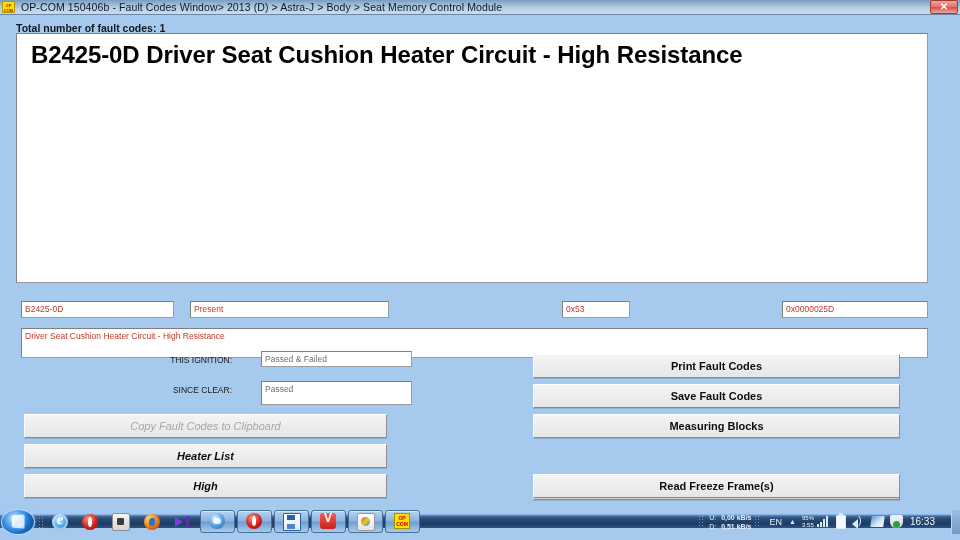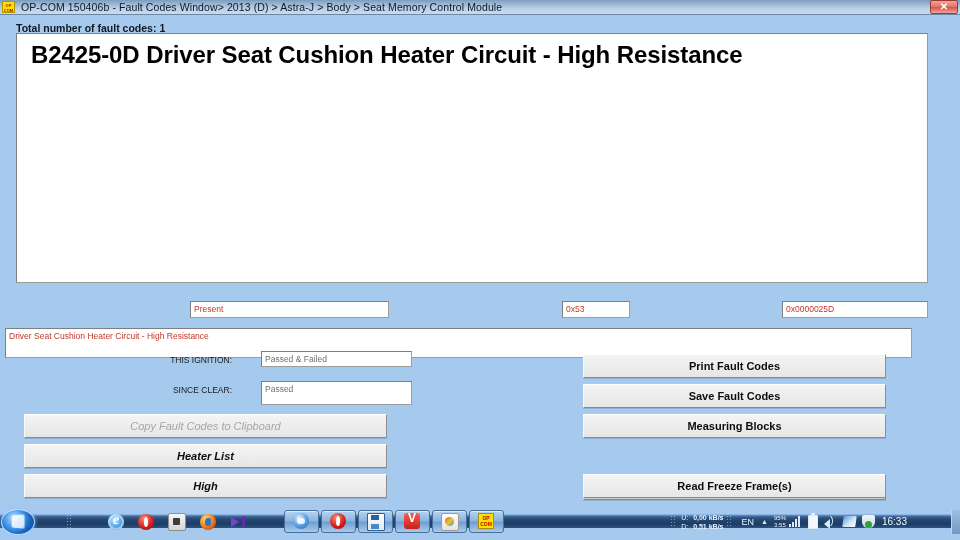--- a/index.html
+++ b/index.html
@@ -121,21 +121,21 @@
     padding-left: 3px;
     white-space: nowrap;
     overflow: hidden;
   }
   .fld.gray { color: #6f6f6f; margin-left: 24px; }
 
   #f-code  { left: 21px;  top: 301px; width: 153px; height: 17px; }
   #f-state { left: 190px; top: 301px; width: 199px; height: 17px; }
   #f-hex1  { left: 562px; top: 301px; width: 68px;  height: 17px; }
   #f-hex2  { left: 782px; top: 301px; width: 146px; height: 17px; }
-  #f-desc  { left: 5px;  top: 328px; width: 907px; height: 30px; }
+  #f-desc  { left: 21px;  top: 328px; width: 907px; height: 30px; }
 
   #f-ign   { left: 237px; top: 351px; width: 151px; height: 16px; }
   #f-clear { left: 237px; top: 381px; width: 151px; height: 24px; }
 
   .lbl {
     position: absolute;
     font-size: 8.5px;
     color: #1a1a1a;
     white-space: nowrap;
     text-align: right;
@@ -159,21 +159,21 @@
     text-align: center;
     line-height: 22px;
     white-space: nowrap;
     box-shadow: 0 1px 0 rgba(0,0,0,0.12);
   }
   .btn.disabled {
     color: #a6a6a6;
     font-weight: normal;
   }
   .btn-left  { left: 24px;  width: 363px; height: 24px; font-style: italic; }
-  .btn-right { left: 583px; width: 303px; height: 24px; }
+  .btn-right { left: 533px; width: 367px; height: 24px; }
 
   #b-copy    { top: 414px; }
   #b-refresh { top: 444px; }
   #b-close   { top: 474px; }
 
   #b-print   { top: 354px; }
   #b-save    { top: 384px; }
   #b-measure { top: 414px; }
   #b-clear   { top: 444px; margin-top: 32px; }
   #b-freeze  { top: 474px; }
@@ -181,21 +181,20 @@
   
   .taskbar {
     position: absolute;
     left: 0; top: 514px;
     width: 960px; height: 14px;
     background: linear-gradient(to bottom, #8fb3d9 0%, #4a6f9c 6%, #274b75 30%, #1d3c63 70%, #2c5585 100%);
     border-top: 1px solid #8ab4e8;
     display: flex;
     align-items: center;
     box-sizing: border-box;
-    gap: 28px;
   }
   .start-orb {
     width: 32px; height: 24px;
     margin-left: 1px;
     border-radius: 50%;
     background: radial-gradient(circle at 38% 34%, #cfe7ff 0%, #53a6f0 32%, #1769c4 62%, #0b3f86 100%);
     border: 1px solid #bcdcff;
     position: relative;
     flex: none;
     box-shadow: 0 0 4px rgba(140,200,255,0.7);
@@ -518,20 +517,21 @@
   </div>
 
   <div class="totalline">
     <span>Total number of fault codes:</span><span class="count">1</span>
   </div>
 
   <div class="listpanel">
     <div class="item">B2425-0D Driver Seat Cushion Heater Circuit - High Resistance</div>
   </div>
 
+  <div class="fld" id="f-code">B2425-0D</div>
   <div class="fld" id="f-state">Present</div>
   <div class="fld" id="f-hex1">0x53</div>
   <div class="fld" id="f-hex2">0x0000025D</div>
   <div class="fld" id="f-desc">Driver Seat Cushion Heater Circuit - High Resistance</div>
 
   <div class="lbl" id="l-ign">THIS IGNITION:</div>
   <div class="fld gray" id="f-ign">Passed &amp; Failed</div>
 
   <div class="lbl" id="l-clear">SINCE CLEAR:</div>
   <div class="fld gray" id="f-clear">Passed</div>

